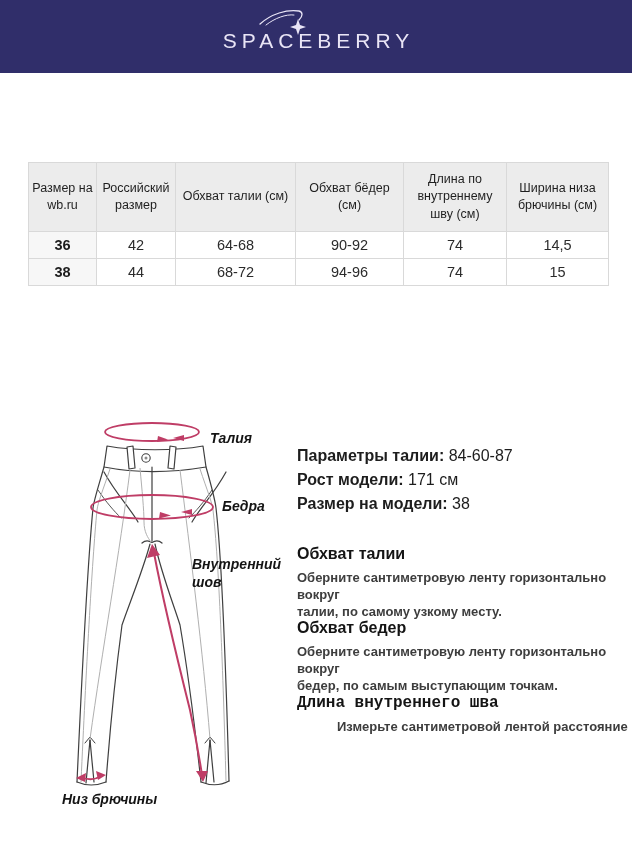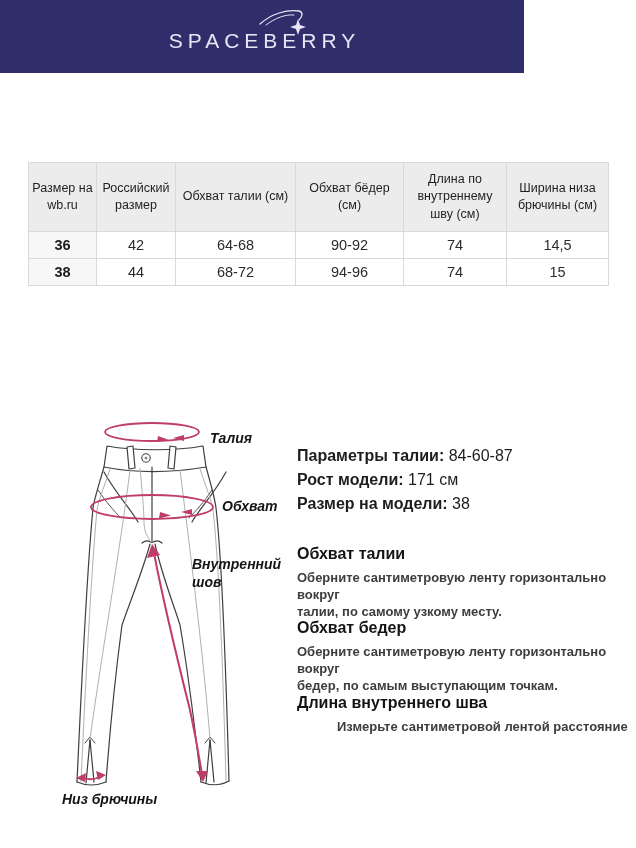--- a/index.html
+++ b/index.html
@@ -4,21 +4,21 @@
 <style>
   html,body{margin:0;padding:0;background:#ffffff;}
   *{box-sizing:border-box;}
   .page{
     position:relative;width:636px;height:848px;margin:0 auto;background:#ffffff;
     font-family:"Liberation Sans",sans-serif;color:#262626;overflow:hidden;
     -webkit-font-smoothing:antialiased;
   }
   
   .brand-header{
-    position:absolute;left:0;top:0;width:524px;height:73px;
+    position:absolute;left:0;top:0;width:632px;height:73px;
     background:#302e6a;display:flex;align-items:center;justify-content:center;
   }
   .logo-text{
     color:#e9e5f6;font-size:21px;font-weight:400;letter-spacing:5px;
     text-indent:5px;margin-top:8px;
   }
   .comet{position:absolute;left:258px;top:7px;width:52px;height:30px;}
   
   .size-table{
     position:absolute;left:28px;top:162px;width:580px;
@@ -49,21 +49,21 @@
   .model-info .lbl{font-weight:700;}
   .model-info .val{font-weight:400;}
   .measure-heading{
     position:absolute;left:297px;font-size:16px;font-weight:700;color:#141414;
   }
   .measure-text{
     position:absolute;left:297px;font-size:13px;line-height:17px;color:#3d3d3d;font-weight:700;
   }
   .h-waist{top:545px;} .p-waist{top:569px;}
   .h-hips{top:619px;}  .p-hips{top:643px;}
-  .h-inseam{top:694px;} .p-inseam{top:718px;margin-left:40px;}
+  .h-inseam{top:694px;font-family:Liberation Mono, monospace;} .p-inseam{top:718px;margin-left:40px;}
 </style>
 </head>
 <body>
 
 <div class="page">
 
   <header class="brand-header">
     <svg class="comet" viewBox="0 0 52 30" aria-hidden="true">
       <path d="M2,17 C13,7 29,2 41,4 C45,5 45,9 41,13" fill="none" stroke="#e9e5f6" stroke-width="1.3" stroke-linecap="round"></path>
       <path d="M8,18 C17,11 28,7 36,8" fill="none" stroke="#e9e5f6" stroke-width="1" stroke-linecap="round"></path>
@@ -175,21 +175,21 @@
       <path d="M163,372 L156,361 L168,361 Z" fill="#bf3d66"></path>
     </g>
     <g>
       <path d="M41,367 Q52,372 61,366" fill="none" stroke="#bf3d66" stroke-width="1.8"></path>
       <path d="M36,368 L46,363 L45,372 Z" fill="#bf3d66"></path>
       <path d="M66,365 L56,361 L58,370 Z" fill="#bf3d66"></path>
     </g>
   </svg>
 
   <div class="diagram-label label-waist">Талия</div>
-  <div class="diagram-label label-hips">Обхват</div>
+  <div class="diagram-label label-hips">Бедра</div>
   <div class="diagram-label label-inseam">Внутренний шов</div>
   <div class="diagram-label label-hem">Низ брючины</div>
 
   <div class="model-info">
     <div>
       <span class="lbl">Параметры талии:</span>
       <span class="val">84-60-87</span>
     </div>
     <div>
       <span class="lbl">Рост модели:</span>

